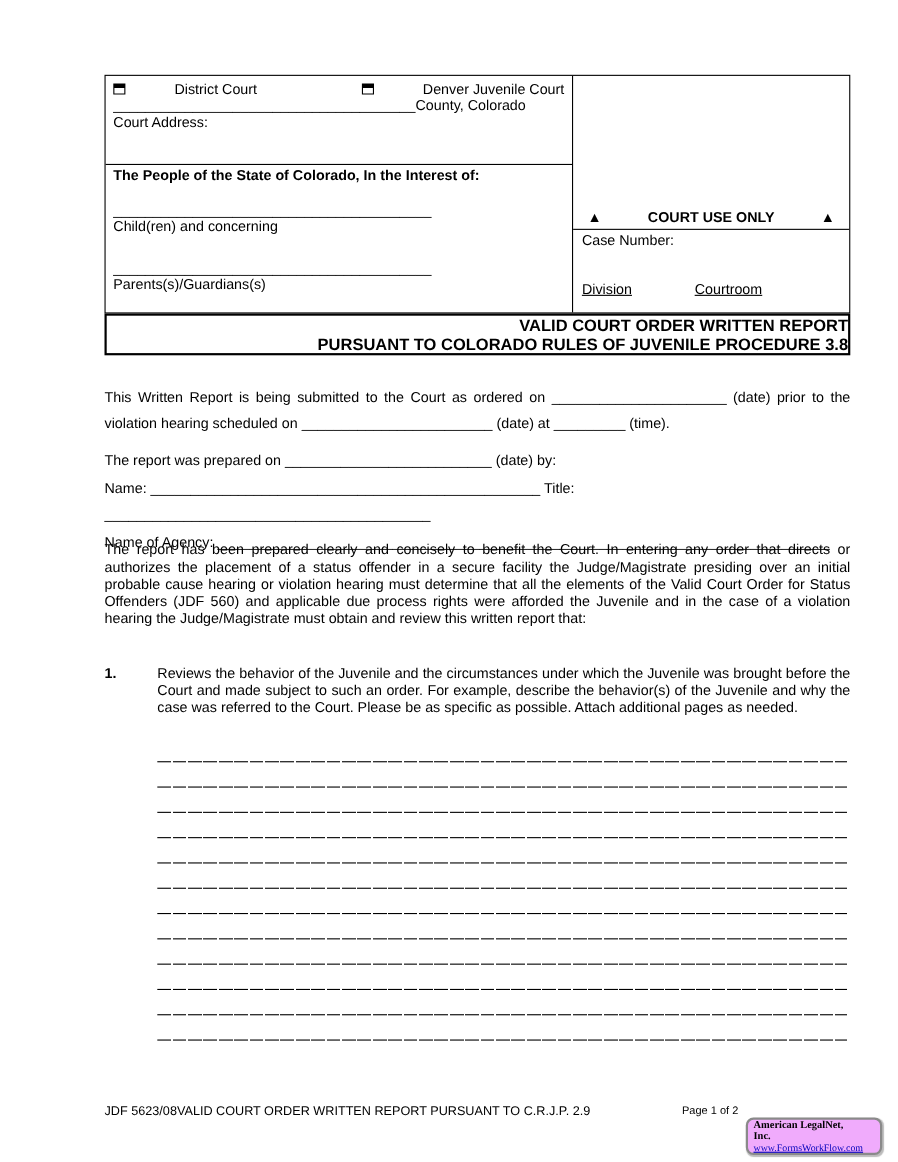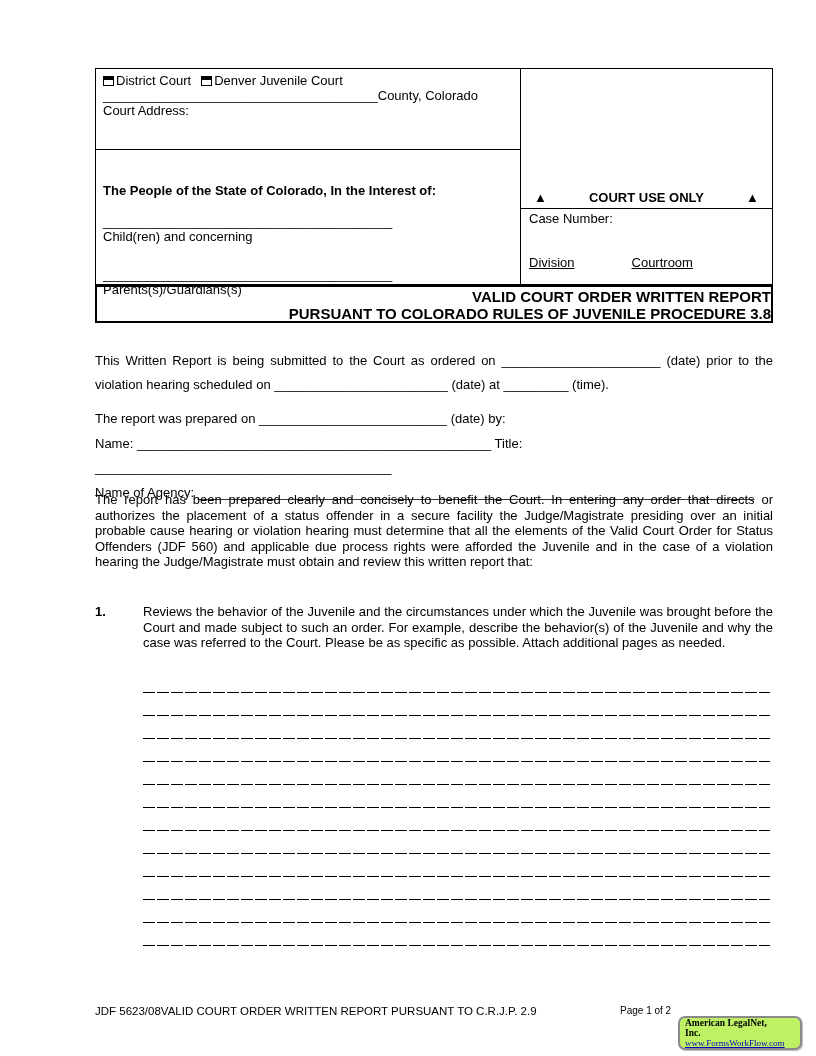--- a/index.html
+++ b/index.html
@@ -15,31 +15,31 @@
 
   
   .header-box {
     position:absolute; left:95px; top:68px;
     width:678px; height:217px;
     border:1.5px solid #000;
     display:flex;
   }
   .cell-left { width:424px; font-size:13px; line-height:15px; }
   .cell-right { flex:1; border-left:1.5px solid #000; font-size:13px; line-height:15px; }
-  .pad { padding-left:7px; padding-right:7px; }
+  .pad { padding-left:7px; padding-right:7px;justify-content:space-between; }
   .cbrow { padding-top:4px; height:19px; display:flex; align-items:center; }
   .cb {
     display:inline-block; width:11px; height:10px;
     border:1px solid #000; border-top:4px solid #000;
     background:#fff; margin-right:2px;
   }
   .cbgap { width:10px; }
   .blank { letter-spacing:0; }
   .sep { border-top:1px solid #000; margin-top:31px; }
-  .caption-bold { font-weight:bold; padding-top:2px;margin-top:31px; }
+  .caption-bold { font-weight:bold; padding-top:2px; }
   .uline1 { margin-top:16px; }
   .uline2 { margin-top:23px; }
 
   .cu-spacer { height:121px; }
   .court-use {
     display:flex; justify-content:center; align-items:center; gap:42px;
     font-weight:bold; padding-bottom:3px;
     border-bottom:1px solid #000;
   }
   .case-number { padding:2px 8px 0 8px; }
@@ -75,21 +75,21 @@
   .footer-row {
     position:absolute; left:95px; top:1005px;
     font-size:11.5px; display:flex; 
   }
   .page-label { position:absolute; left:620px; top:1005px; font-size:10px; }
 
   .alnlogo {
     position:absolute; left:678px; top:1016px;
     width:124px; height:34px;
     border:2px solid #8a8a8a; border-radius:7px;
-    background:#bef264;
+    background:#f0abfc;
     display:flex; align-items:center;
     padding:2px 3px 2px 5px;
     box-shadow:1px 1px 1px #bbb;
     gap:40px;
   }
   .alntext { flex:1; }
   .alnco {
     font-family:"Liberation Serif","DejaVu Serif",serif;
     font-weight:bold; font-size:9.5px; line-height:10px; color:#000;
   }

